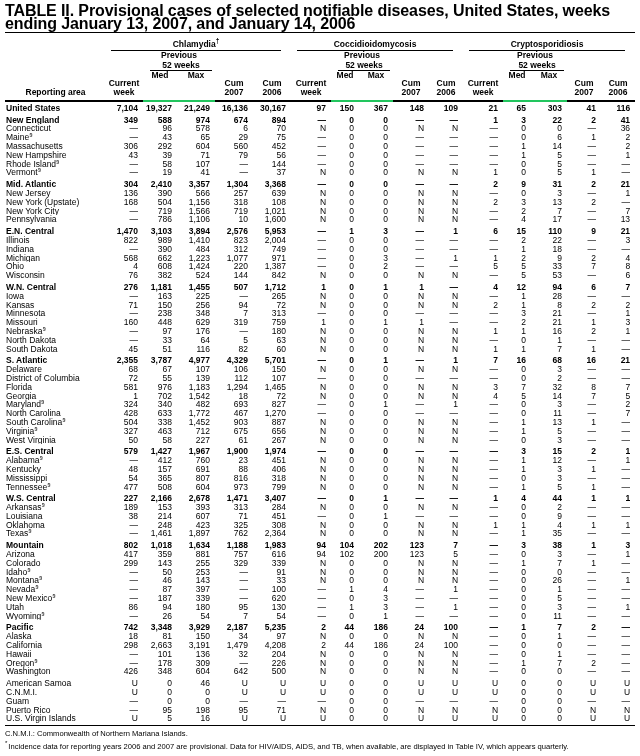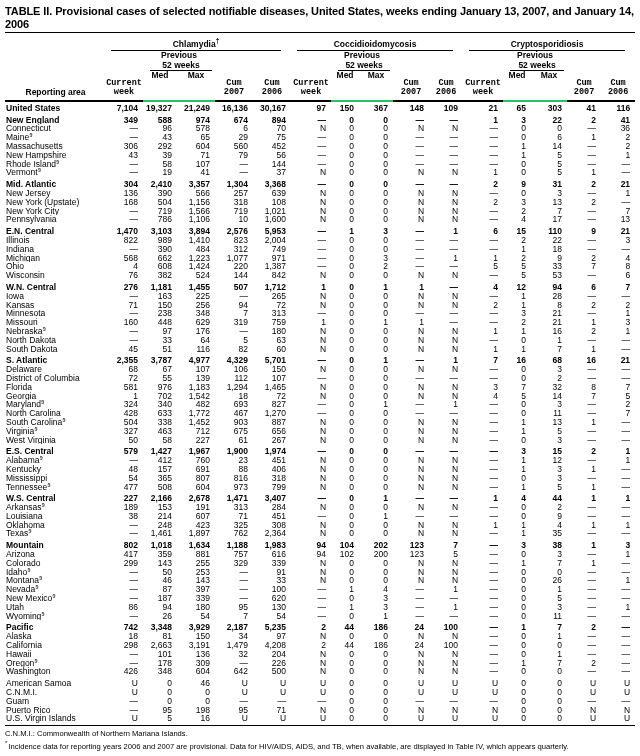--- a/index.html
+++ b/index.html
@@ -6,21 +6,21 @@
   html, body { margin: 0; padding: 0; background: #fff; }
   body {
     width: 640px; height: 756px;
     padding: 5px 5px 0 5px;
     font-family: "Liberation Sans", sans-serif;
     color: #000;
     overflow: hidden;
   }
   .title {
     font-weight: bold;
-    font-size: 11px;
+    font-size: 16px;
     line-height: 12.5px;
     letter-spacing: -0.1px;
     margin-bottom: 2px;
     width: 630px;
   }
   table.main {
     border-collapse: collapse;
     table-layout: fixed;
     width: 630px;
     border-top: 1.5px solid #000;
@@ -40,21 +40,21 @@
     margin: 0 10px 0 6px;
     white-space: nowrap;
   }
   .grp sup { font-size: 6.5px; }
   th.ra {
     text-align: center;
     vertical-align: bottom;
     border-bottom: 2px solid #000;
     padding: 0 0 2px 1px;
   }
-  th.cw, th.cum { border-bottom: 2px solid #000; padding-bottom: 2px; font-family: Liberation Mono, monospace; }
+  th.cw, th.cum { border-bottom: 2px solid #000; padding-bottom: 2px; }
   th.prev { padding: 0; margin-top: 16px; }
   .p52 { border-bottom: 1px solid #000; margin: 0 3px 0 7px; }
   th.mm { border-bottom: 2px solid #22c55e; padding-bottom: 19px; }
   tbody td {
     font-size: 8.5px;
     line-height: 8.8px;
     padding: 0 5px 0 0;
     text-align: right;
     white-space: nowrap;
     overflow: hidden;
@@ -945,21 +945,21 @@
         <td>1</td>
         <td>4</td>
         <td>44</td>
         <td>1</td>
         <td>1</td>
       </tr>
       <tr>
         <td class="area">Arkansas<sup class="sq">§</sup></td>
         <td>189</td>
         <td>153</td>
-        <td>191</td>
+        <td>393</td>
         <td>313</td>
         <td>284</td>
         <td>N</td>
         <td>0</td>
         <td>0</td>
         <td>N</td>
         <td>N</td>
         <td>—</td>
         <td>0</td>
         <td>2</td>

